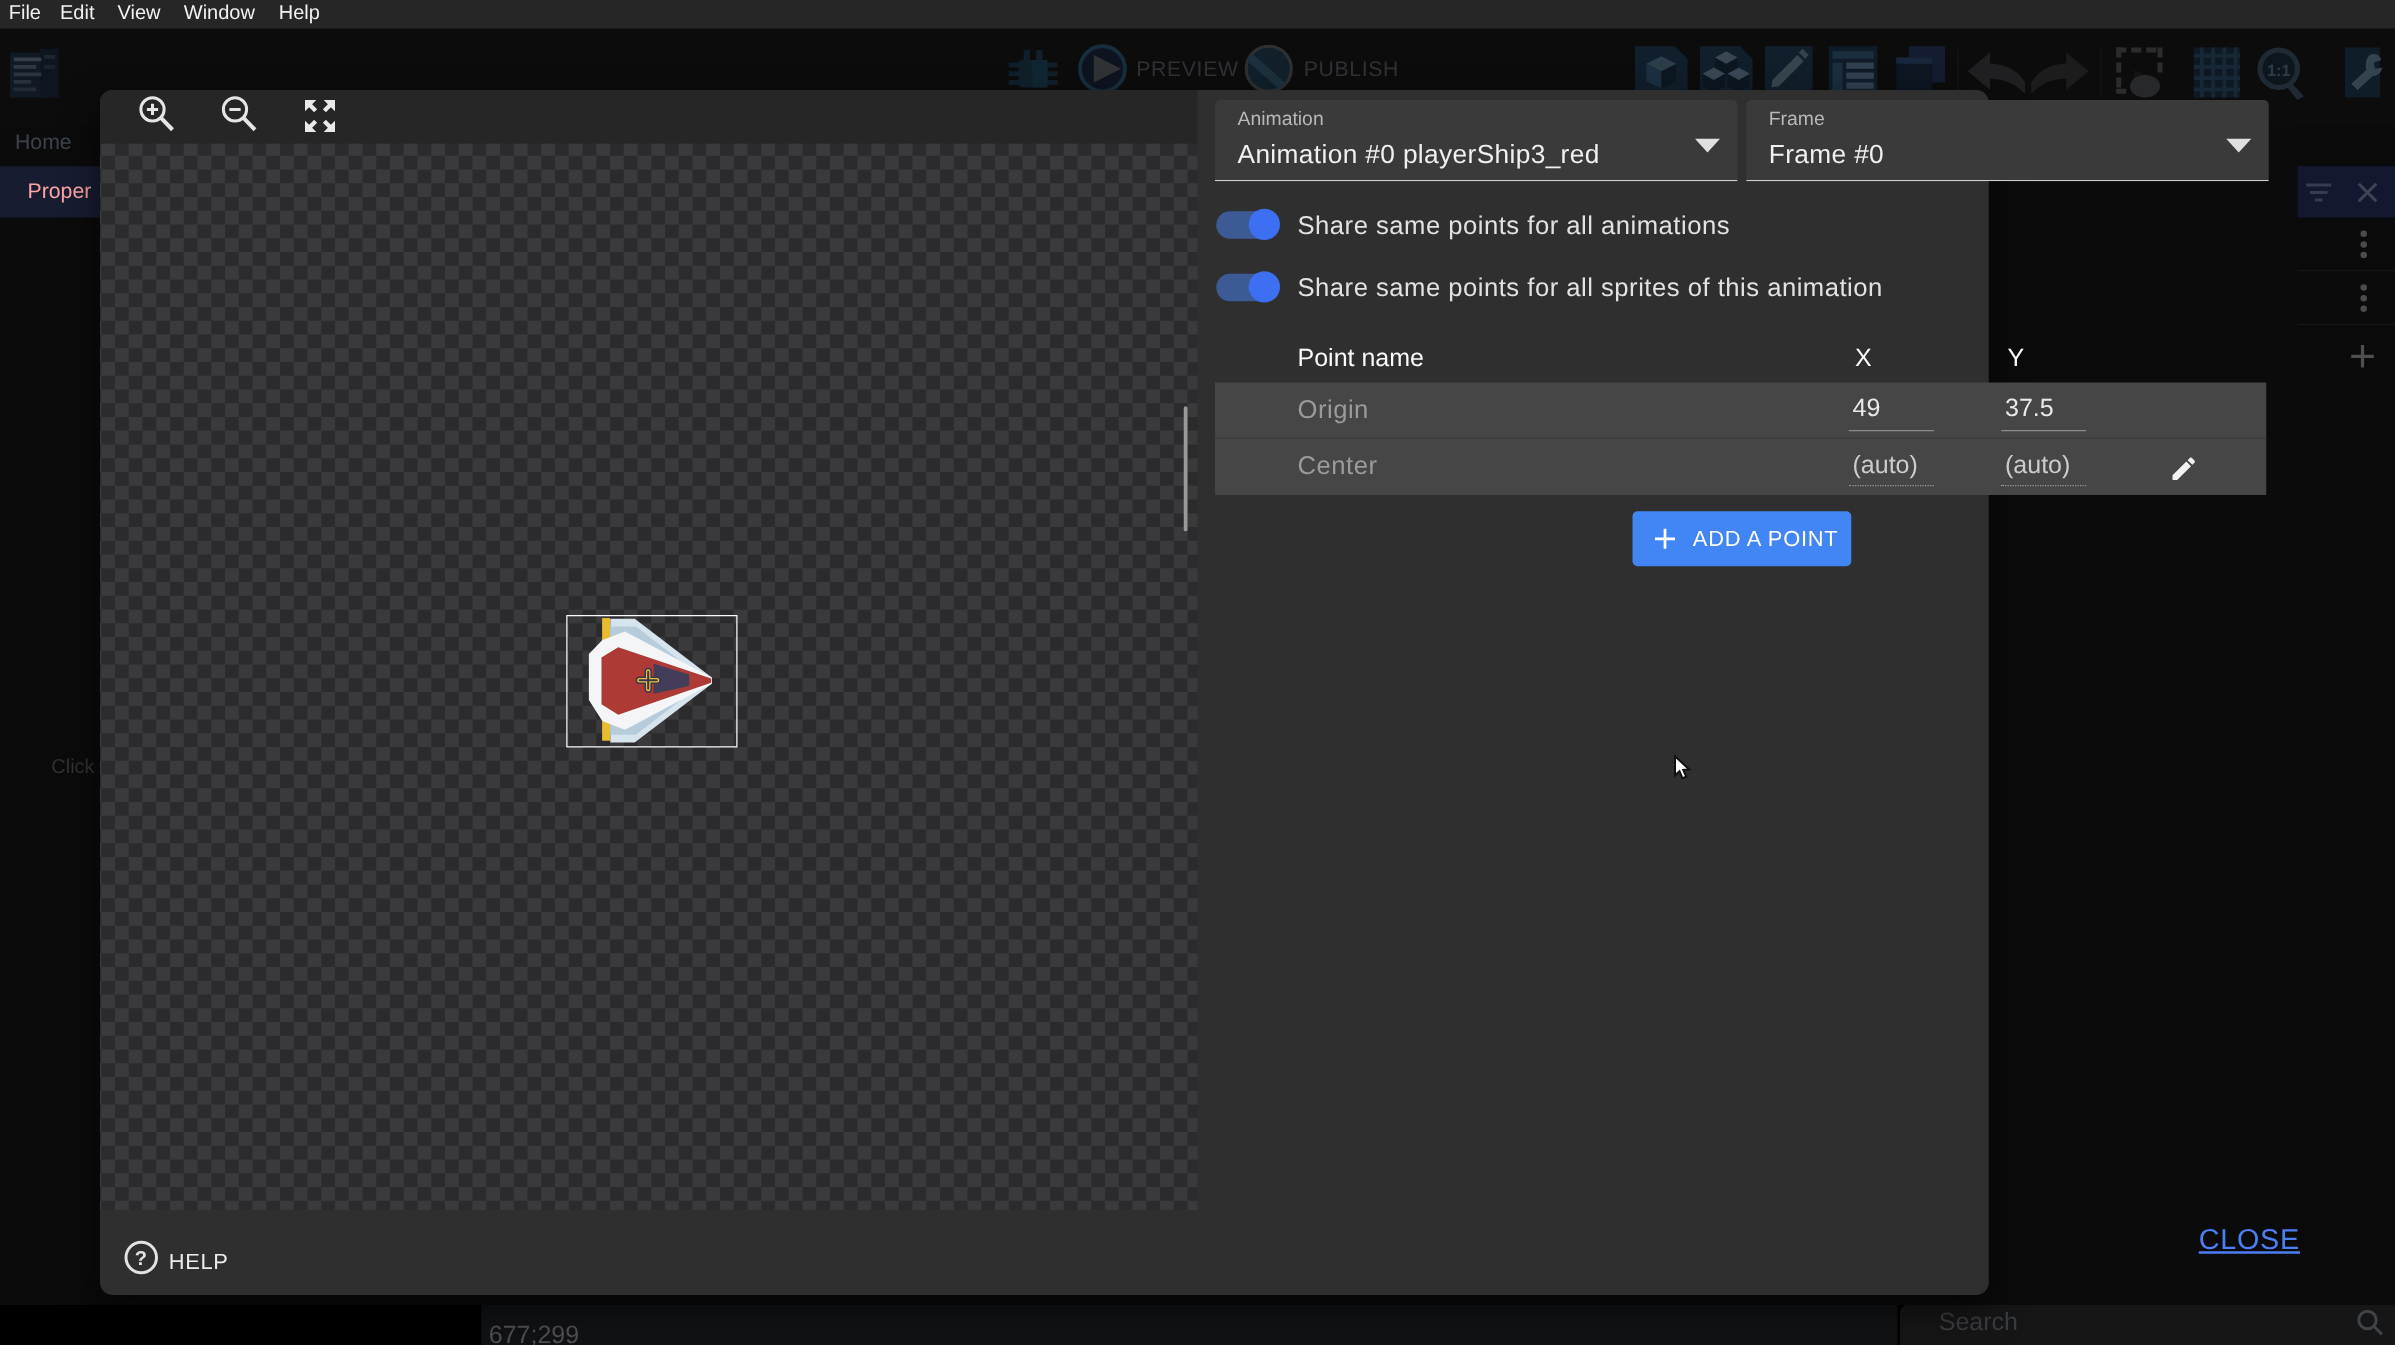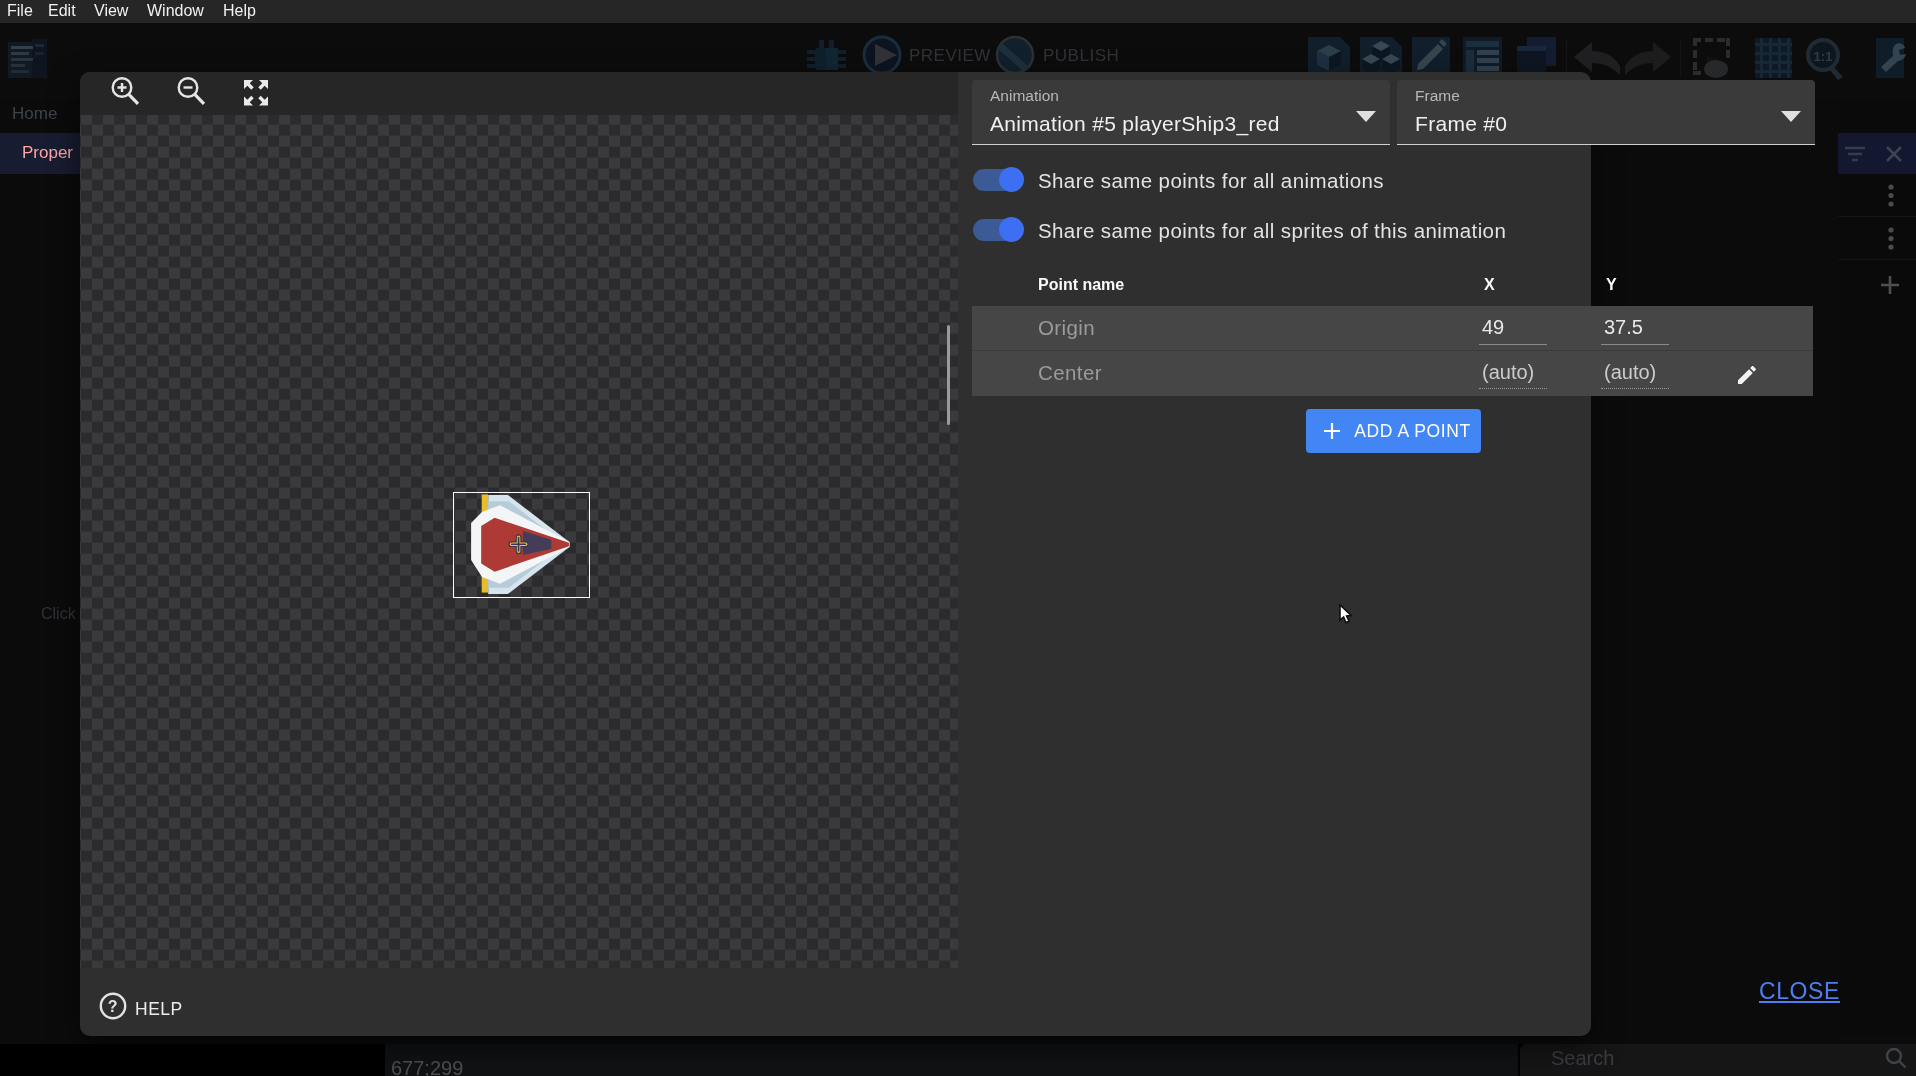--- a/index.html
+++ b/index.html
@@ -41,21 +41,21 @@
     border-radius:4px 4px 0 0; border-bottom:1px solid #cfcfcf; }
   .selbox .lab { position:absolute; left:18px; top:7px; font-size:15.5px; color:#b8b8b8; }
   .selbox .val { position:absolute; left:18px; top:32px; font-size:21px; color:#f0f0f0; letter-spacing:0.3px; }
   .selbox .arr { position:absolute; right:14px; top:31px; width:0; height:0;
     border-left:10.5px solid transparent; border-right:10.5px solid transparent; border-top:11px solid #e0e0e0; }
   
   .track { position:absolute; width:50px; height:22px; border-radius:11px; background:#3c5a95; }
   .thumb { position:absolute; width:25px; height:25px; border-radius:50%; background:#3d6ff2; }
   .toglab { position:absolute; left:958px; font-size:20.5px; color:#e2e2e2; letter-spacing:0.4px; }
   
-  .thead { position:absolute; font-size:16px; font-weight:bold; color:#fafafa; }
+  .thead { position:absolute; font-size:20px; font-weight:normal; color:#fafafa; }
   .rows { position:absolute; left:892px; top:234px; width:841px; height:90px; background:#464646; }
   .rowsep { position:absolute; left:0; top:44px; width:841px; height:1px; background:#3a3a3a; }
   .rowname { position:absolute; left:66px; font-size:20.5px; color:#9b9b9b; letter-spacing:0.4px; }
   .cellval { position:absolute; font-size:20px; color:#e9e9e9; }
   .uline { position:absolute; width:68px; height:1px; background:#8b8b8b; }
   .uline.dot { background:none; border-bottom:1.5px dotted #9a9a9a; }
   .addbtn { position:absolute; left:1226px; top:337px; width:175px; height:44px; background:#4285f4;
     border-radius:4px; color:#fff; font-size:17.5px; letter-spacing:0.6px; text-align:center; line-height:44px;padding-left:12px; }
   
   .helpbtn { position:absolute; left:19px; top:927px; color:#ececec; font-size:17.5px; letter-spacing:0.5px; }
@@ -270,21 +270,21 @@
         </g>
         <g stroke="#3b3550" stroke-width="1.7" stroke-linecap="round">
           <path d="M66 45.8 V59.7 M59 52.7 H73"></path>
         </g>
       </svg>
     </div>
     <div class="scrollthumb"></div>
   </div>
   <div class="selbox" style="left:892px;">
       <span class="lab">Animation</span>
-      <span class="val">Animation #5 playerShip3_red</span>
+      <span class="val">Animation #0 playerShip3_red</span>
       <span class="arr"></span>
     </div>
   <div class="selbox" style="left:1317px;">
       <span class="lab">Frame</span>
       <span class="val">Frame #0</span>
       <span class="arr"></span>
     </div>
   <div class="track" style="left:893px; top:97px;"></div>
   <div class="thumb" style="left:919px; top:95px;"></div>
   <div class="toglab" style="top:97px;">Share same points for all animations</div>

